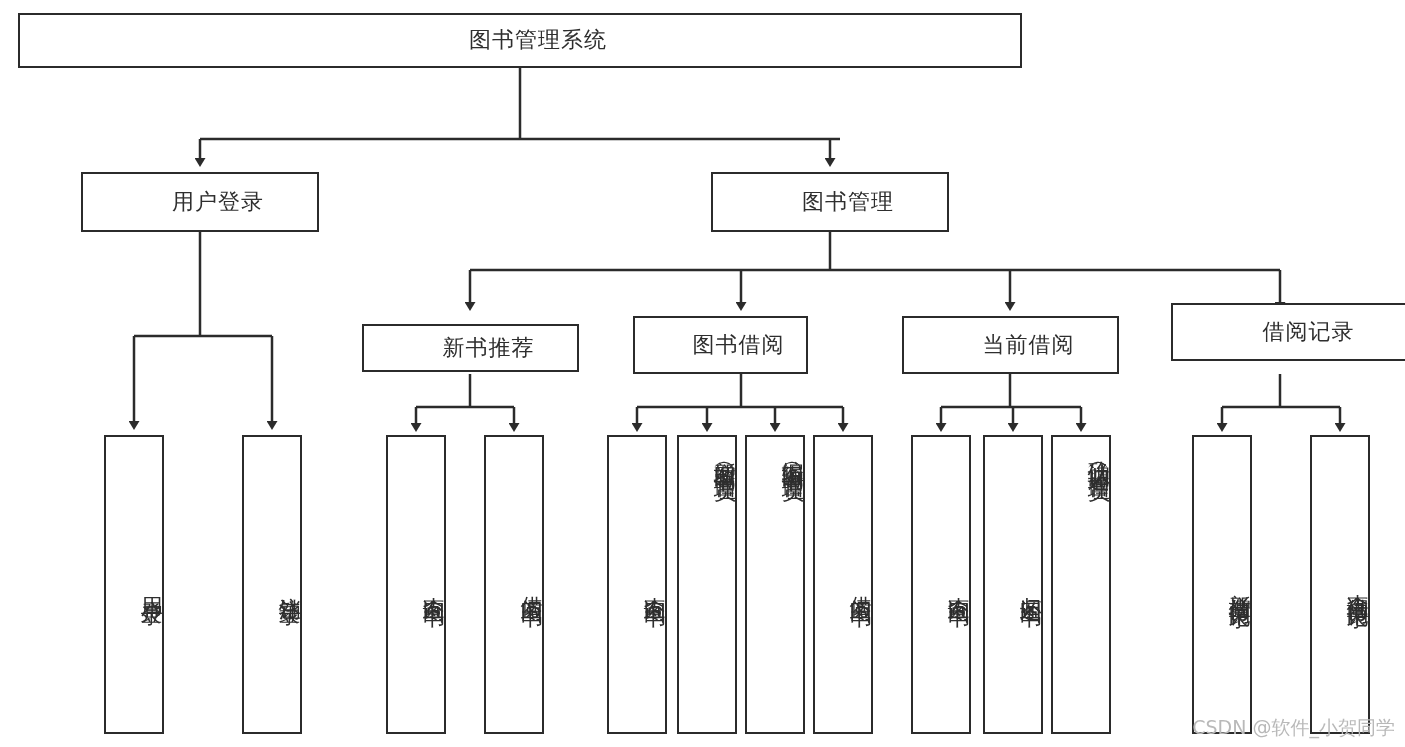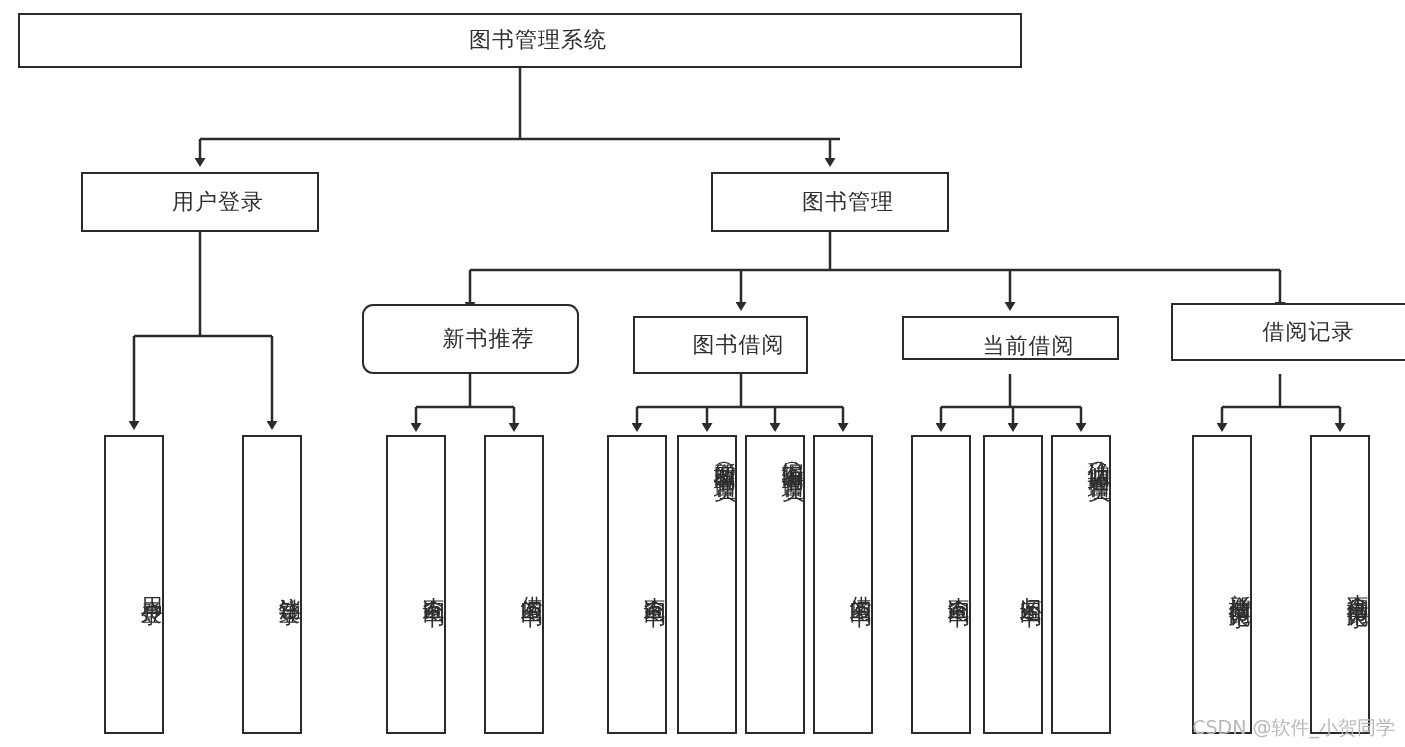--- a/index.html
+++ b/index.html
@@ -128,27 +128,27 @@
     <span class="node-label">图书管理系统</span>
   </div>
 
   <div class="node" style="left:81px; top:172px; width:238px; height:60px;">
     <span class="node-label">用户登录</span>
   </div>
   <div class="node" style="left:711px; top:172px; width:238px; height:60px;">
     <span class="node-label">图书管理</span>
   </div>
 
-  <div class="node" style="left:362px; top:304px; width:217px; height:70px;border-radius:11px;">
+  <div class="node" style="left:362px; top:324px; width:217px; height:48px;">
     <span class="node-label">新书推荐</span>
   </div>
   <div class="node" style="left:633px; top:316px; width:175px; height:58px;">
     <span class="node-label">图书借阅</span>
   </div>
-  <div class="node" style="left:902px; top:316px; width:217px; height:44px;align-items:flex-end;">
+  <div class="node" style="left:902px; top:316px; width:217px; height:58px;">
     <span class="node-label">当前借阅</span>
   </div>
   <div class="node" style="left:1171px; top:303px; width:239px; height:58px;justify-content:center;">
     <span class="node-label">借阅记录</span>
   </div>
 
   <div class="node leaf short" style="left:104px; top:435px; width:60px; height:299px;">
     <span class="node-label">用户登录</span>
   </div>
   <div class="node leaf short" style="left:242px; top:435px; width:60px; height:299px;">

